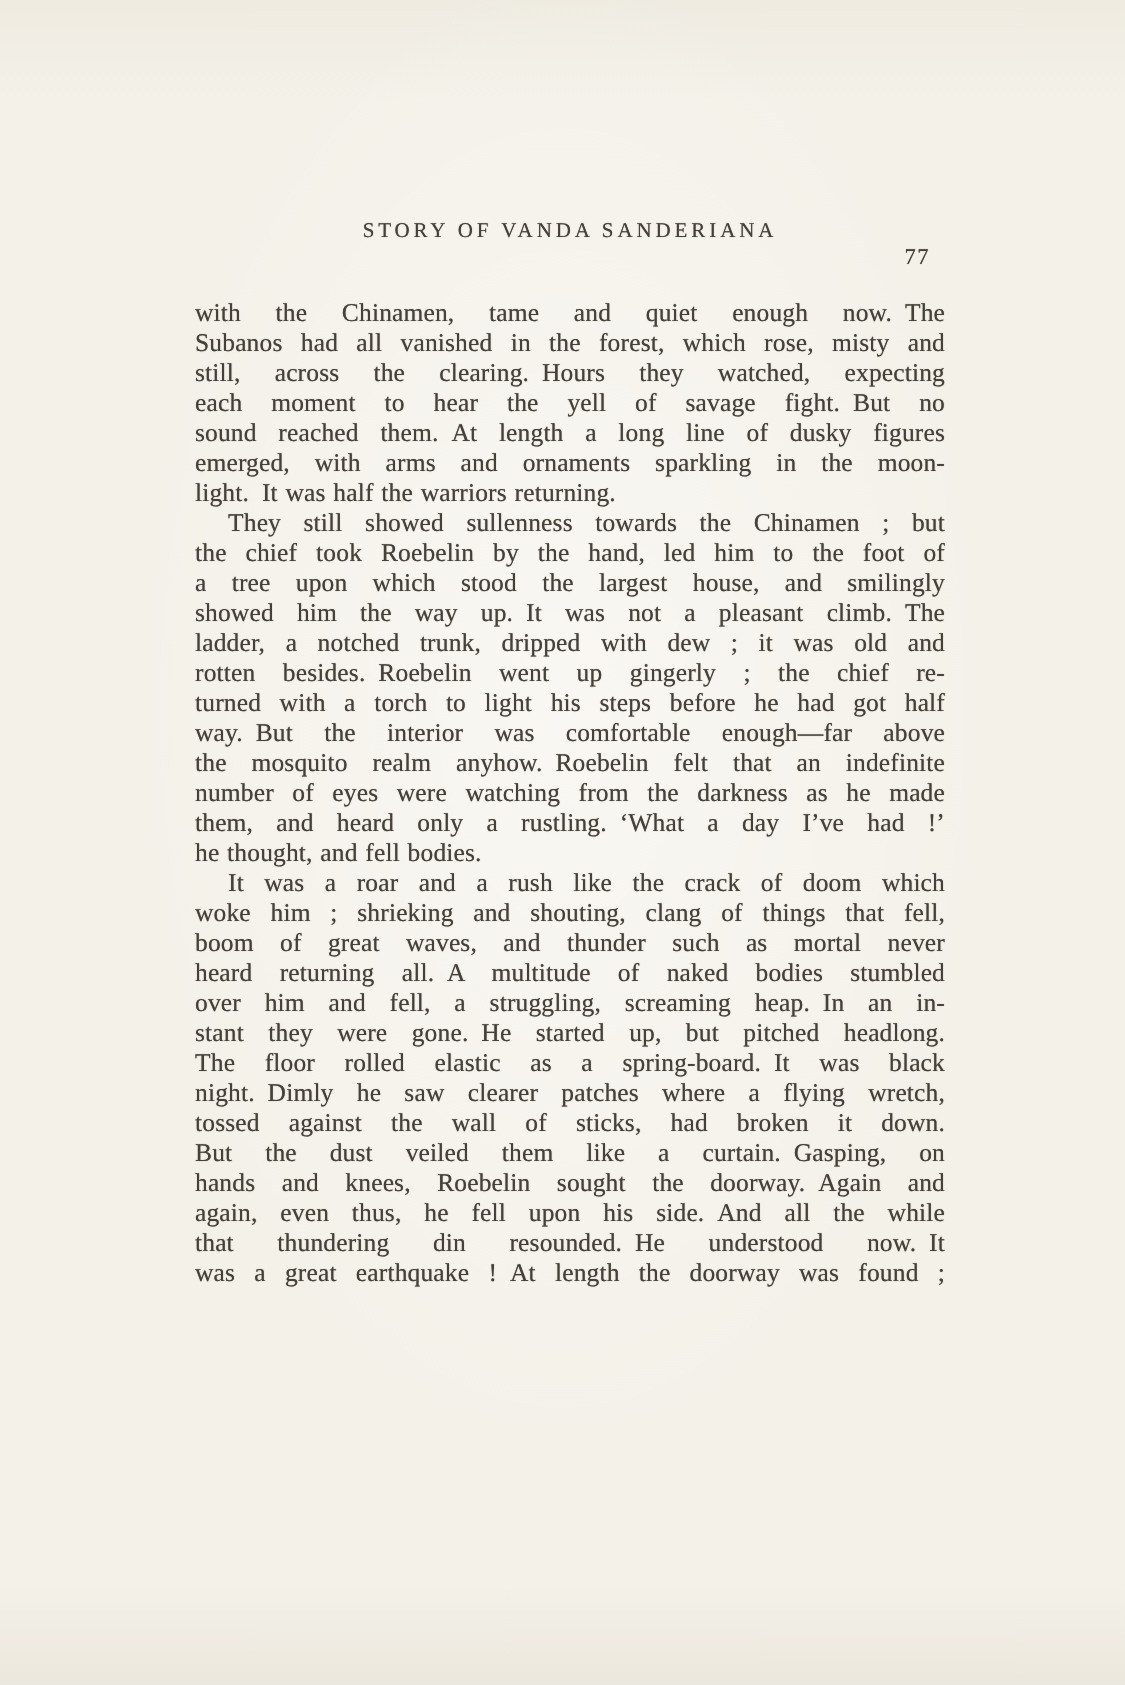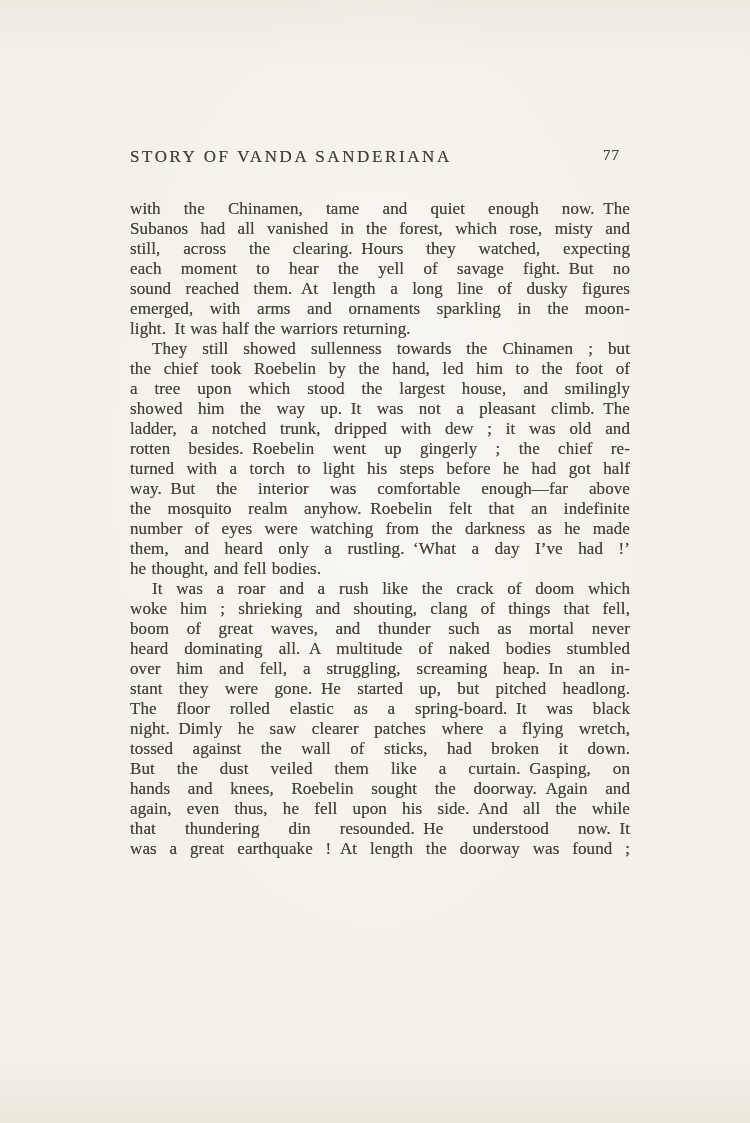--- a/index.html
+++ b/index.html
@@ -24,31 +24,31 @@
     top: 147px;
     left: 130px;
     width: 500px;
     height: 24px;
   }
   .running-title {
     position: absolute;
     left: 0;
     right: 0;
     top: 0;
-    text-align: left;
-    font-size: 17px;
+    text-align: center;
+    font-size: 14px;
     letter-spacing: 2.6px;
     white-space: nowrap;
     color: var(--ink, #454139);
     text-shadow: 0 0 0.6px rgba(69,65,57,0.75);
   }
   .page-number {
     position: absolute;
     right: 10px;
-    top: 0;
+    top: 17px;
     font-size: 15px;
     letter-spacing: 1px;
     color: var(--ink, #454139);
     text-shadow: 0 0 0.6px rgba(69,65,57,0.75);
   }
   .text-block {
     position: absolute;
     top: 199px;
     left: 130px;
     width: 500px;
@@ -101,21 +101,21 @@
         <div class="text-line">way. But the interior was comfortable enough—far above</div>
         <div class="text-line">the mosquito realm anyhow. Roebelin felt that an indefinite</div>
         <div class="text-line">number of eyes were watching from the darkness as he made</div>
         <div class="text-line">them, and heard only a rustling. ‘What a day I’ve had !’</div>
         <div class="text-line last">he thought, and fell bodies.</div>
       </div>
       <div class="paragraph">
         <div class="text-line indent">It was a roar and a rush like the crack of doom which</div>
         <div class="text-line">woke him ; shrieking and shouting, clang of things that fell,</div>
         <div class="text-line">boom of great waves, and thunder such as mortal never</div>
-        <div class="text-line">heard dominating all. A multitude of naked bodies stumbled</div>
+        <div class="text-line">heard returning all. A multitude of naked bodies stumbled</div>
         <div class="text-line">over him and fell, a struggling, screaming heap. In an in-</div>
         <div class="text-line">stant they were gone. He started up, but pitched headlong.</div>
         <div class="text-line">The floor rolled elastic as a spring-board. It was black</div>
         <div class="text-line">night. Dimly he saw clearer patches where a flying wretch,</div>
         <div class="text-line">tossed against the wall of sticks, had broken it down.</div>
         <div class="text-line">But the dust veiled them like a curtain. Gasping, on</div>
         <div class="text-line">hands and knees, Roebelin sought the doorway. Again and</div>
         <div class="text-line">again, even thus, he fell upon his side. And all the while</div>
         <div class="text-line">that thundering din resounded. He understood now. It</div>
         <div class="text-line">was a great earthquake ! At length the doorway was found ;</div>

